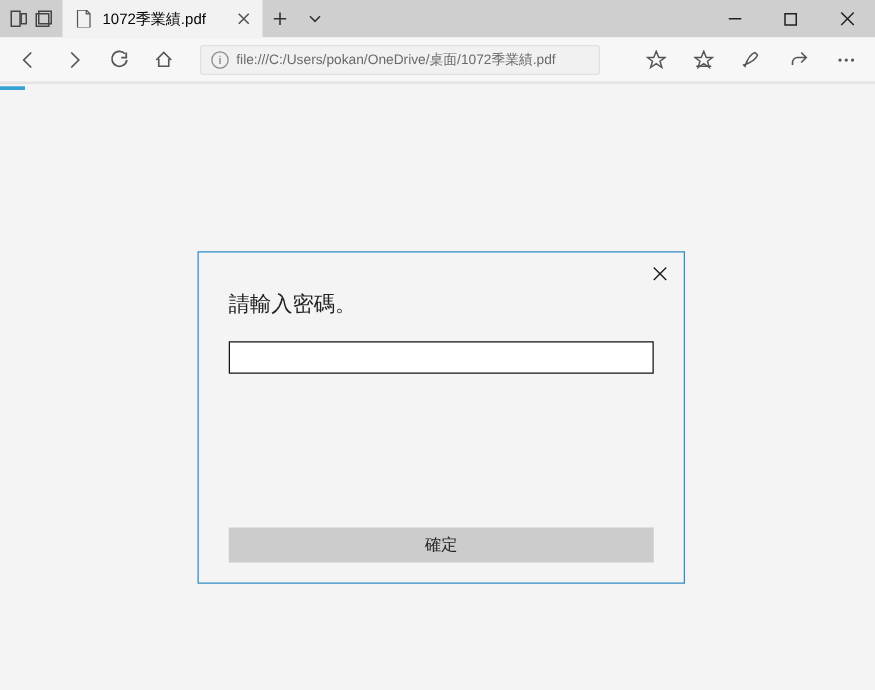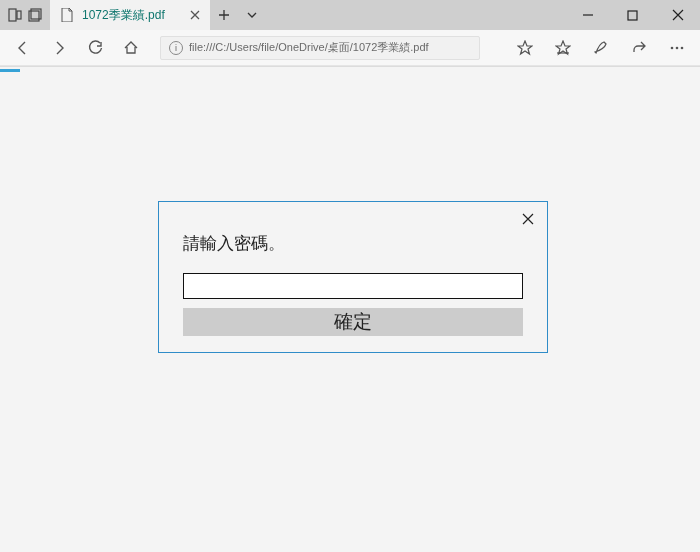--- a/index.html
+++ b/index.html
@@ -19,21 +19,21 @@
     padding: 0 8px;
   }
   .titlebar-left-icons svg { display:block; }
   .tab {
     display: flex;
     align-items: center;
     background: #f2f2f2;
     padding: 0 8px 0 10px;
     gap: 8px;
     min-width: 160px;
-    color: #0f766e;
+    color: #000000;
     font-size: 12px;
   }
   .tab .file-icon { width:14px; height:14px; display:flex; align-items:center; justify-content:center; }
   .tab .close {
     margin-left: auto;
     width: 14px; height: 14px;
     display:flex; align-items:center; justify-content:center;
     color:#555;
   }
   .new-tab, .more-tabs {
@@ -108,21 +108,21 @@
     width:20px; height:3px;
     background:#36a2d6;
   }
 
   
   .dialog {
     position: absolute;
     left: 158px;
     top: 134px;
     width: 390px;
-    height: 152px;
+    height: 266px;
     background: #f4f4f4;
     border: 1px solid #2f8cc8;
     padding: 0;
   }
   .dialog-close {
     position:absolute;
     right:10px; top:8px;
     width:18px; height:18px;
     color:#333;
     display:flex; align-items:center; justify-content:center;
@@ -148,21 +148,21 @@
     position:absolute;
     left:24px; right:24px; bottom:16px;
     display:flex;
     gap: 6px;
   }
   .dlg-btn {
     flex:1;
     height: 28px;
     background: #cccccc;
     border: none;
-    font-size: 19px;
+    font-size: 13px;
     color:#222;
     cursor:pointer;
     font-family: inherit;
   }
 </style>
 </head>
 <body>
 
 <div class="tab-bar">
   <div class="titlebar-left-icons">
@@ -243,21 +243,21 @@
       </svg>
   </div>
   <div class="tool-btn">
     <svg width="16" height="16" viewBox="0 0 16 16">
         <path d="M2 8l6-6 6 6M4 7v6h8V7" fill="none" stroke="#555" stroke-width="1.3"></path>
       </svg>
   </div>
 
   <div class="address-box">
     <span class="addr-info-icon">i</span>
-    <span>file:///C:/Users/file/OneDrive/桌面/1072季業績.pdf</span>
+    <span>file:///C:/Users/pokan/OneDrive/桌面/1072季業績.pdf</span>
   </div>
 
   <div class="right-tools">
     <div class="tool-btn">
       <svg width="16" height="16" viewBox="0 0 16 16">
           <path d="M8 1l2 5h5l-4 3 1.5 5L8 11l-4.5 3L5 9 1 6h5z" fill="none" stroke="#555" stroke-width="1.2"></path>
         </svg>
     </div>
     <div class="tool-btn">
       <svg width="16" height="16" viewBox="0 0 16 16">

